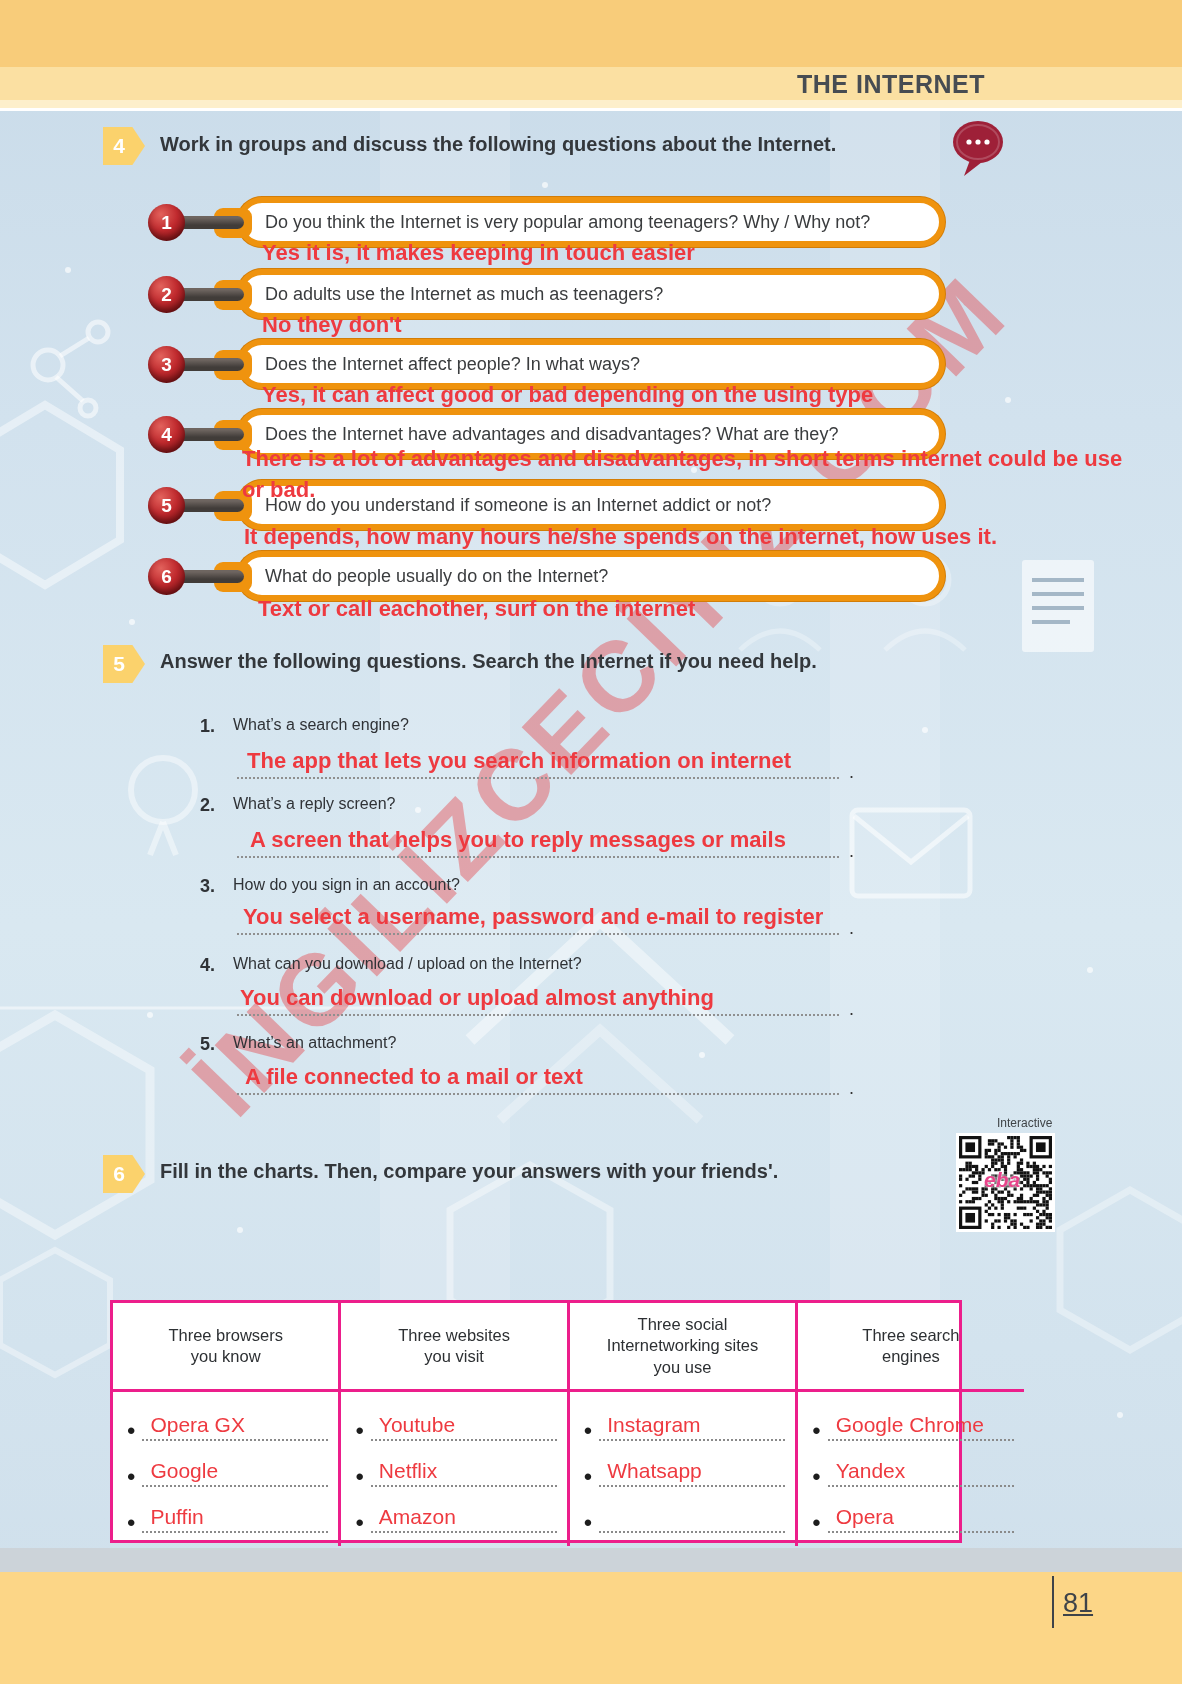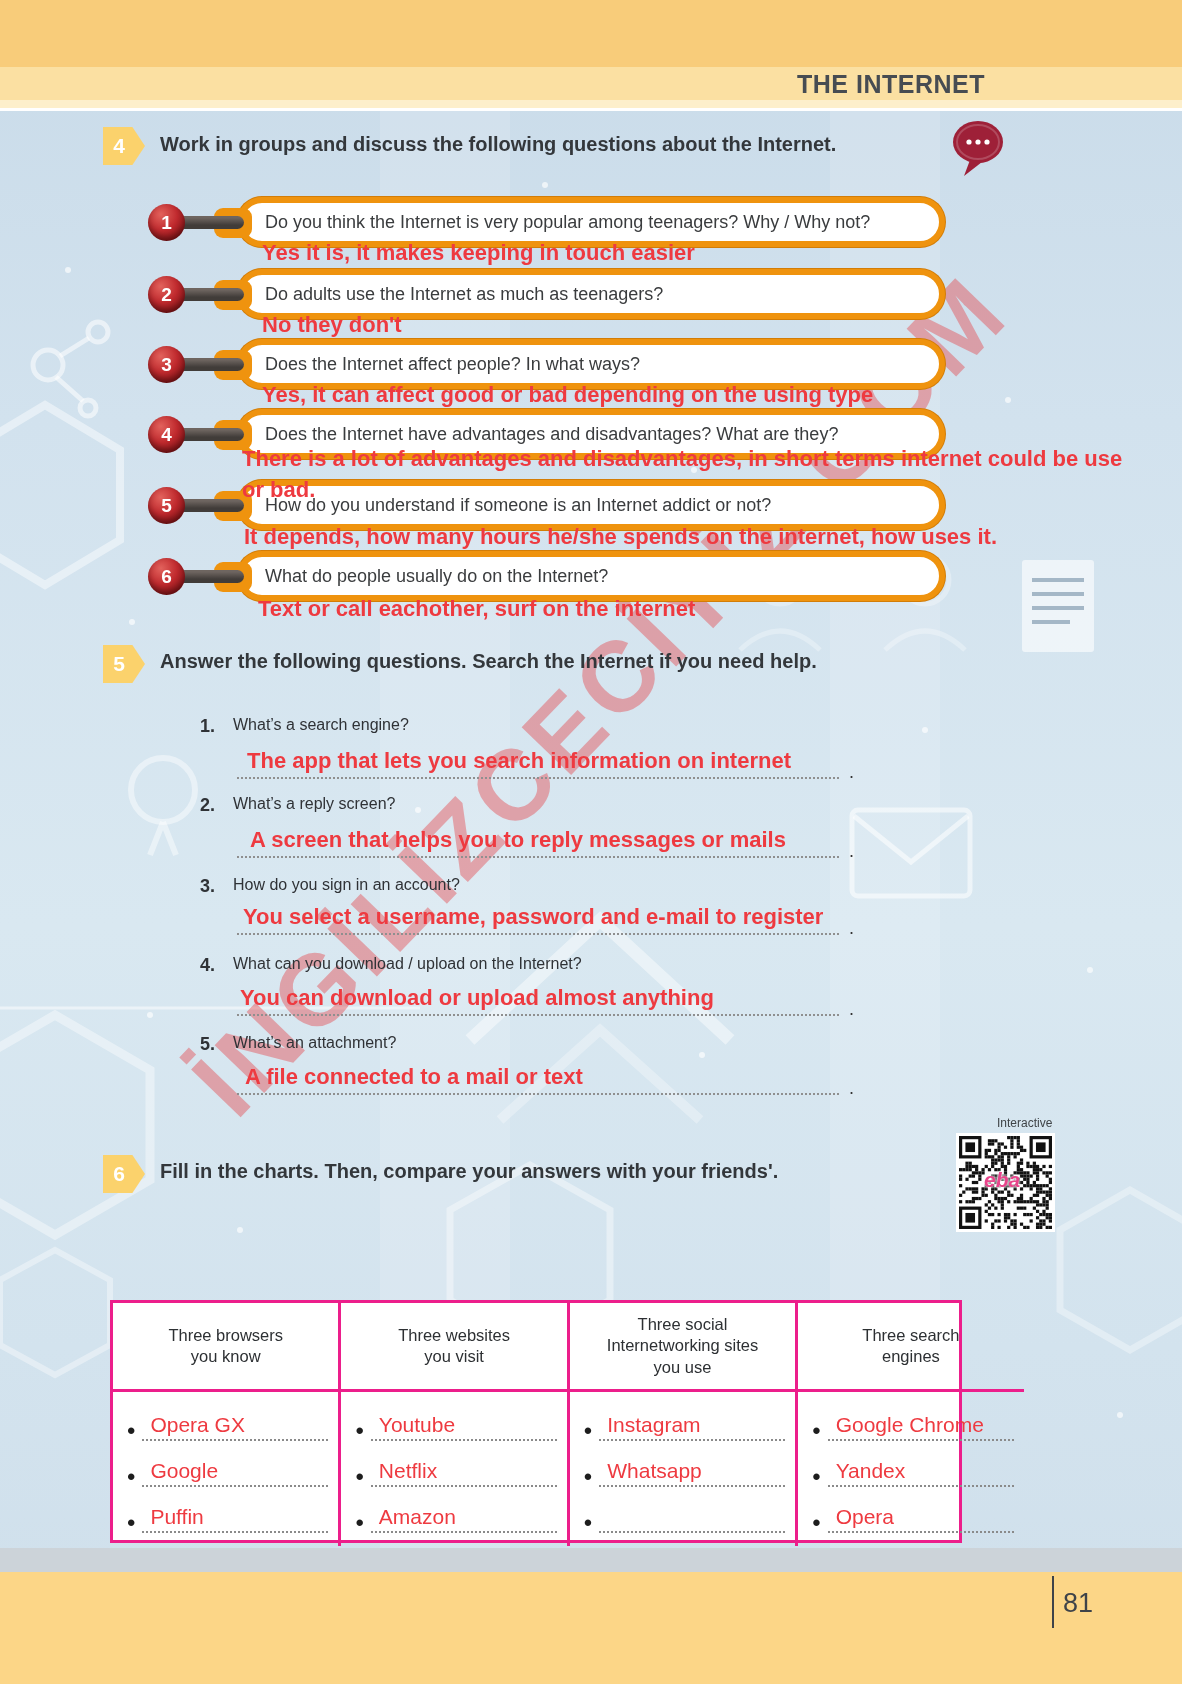--- a/index.html
+++ b/index.html
@@ -11,21 +11,21 @@
   
   .header-top   { position:absolute; left:0; top:0; width:100%; height:67px; background:#f8cc7a; }
   .header-band  { position:absolute; left:0; top:67px; width:100%; height:33px; background:#fbe0a2; }
   .header-strip { position:absolute; left:0; top:100px; width:100%; height:8px; background:#fdefcb; }
   .header-line  { position:absolute; left:0; top:108px; width:100%; height:3px; background:#ffffff; }
   .page-title   { position:absolute; top:70px; right:197px; font-size:25px; font-weight:bold;
                   letter-spacing:.5px; color:#474c52; }
   .footer-gray   { position:absolute; left:0; top:1548px; width:100%; height:24px; background:#ccd3d9; }
   .footer-yellow { position:absolute; left:0; top:1572px; width:100%; height:112px; background:#fcd687; }
   .footer-vline  { position:absolute; left:1052px; top:1576px; width:2px; height:52px; background:#3e4349; }
-  .page-number   { position:absolute; left:1063px; top:1588px; font-size:27px; color:#3e4349; }
+  .page-number   { position:absolute; left:1063px; top:1588px; font-size:27px; color:#3e4349;text-decoration:underline; }
 
   
   .bg-svg { position:absolute; left:0; top:110px; }
   .streak { position:absolute; top:110px; height:1438px; background:rgba(255,255,255,.14); }
 
   
   .watermark {
     position:absolute; left:-250px; top:638px; width:1700px; text-align:center;
     transform:rotate(-46deg); font-size:100px; font-weight:bold; letter-spacing:6px;
     color:rgba(229,57,62,.40); white-space:nowrap; pointer-events:none;

